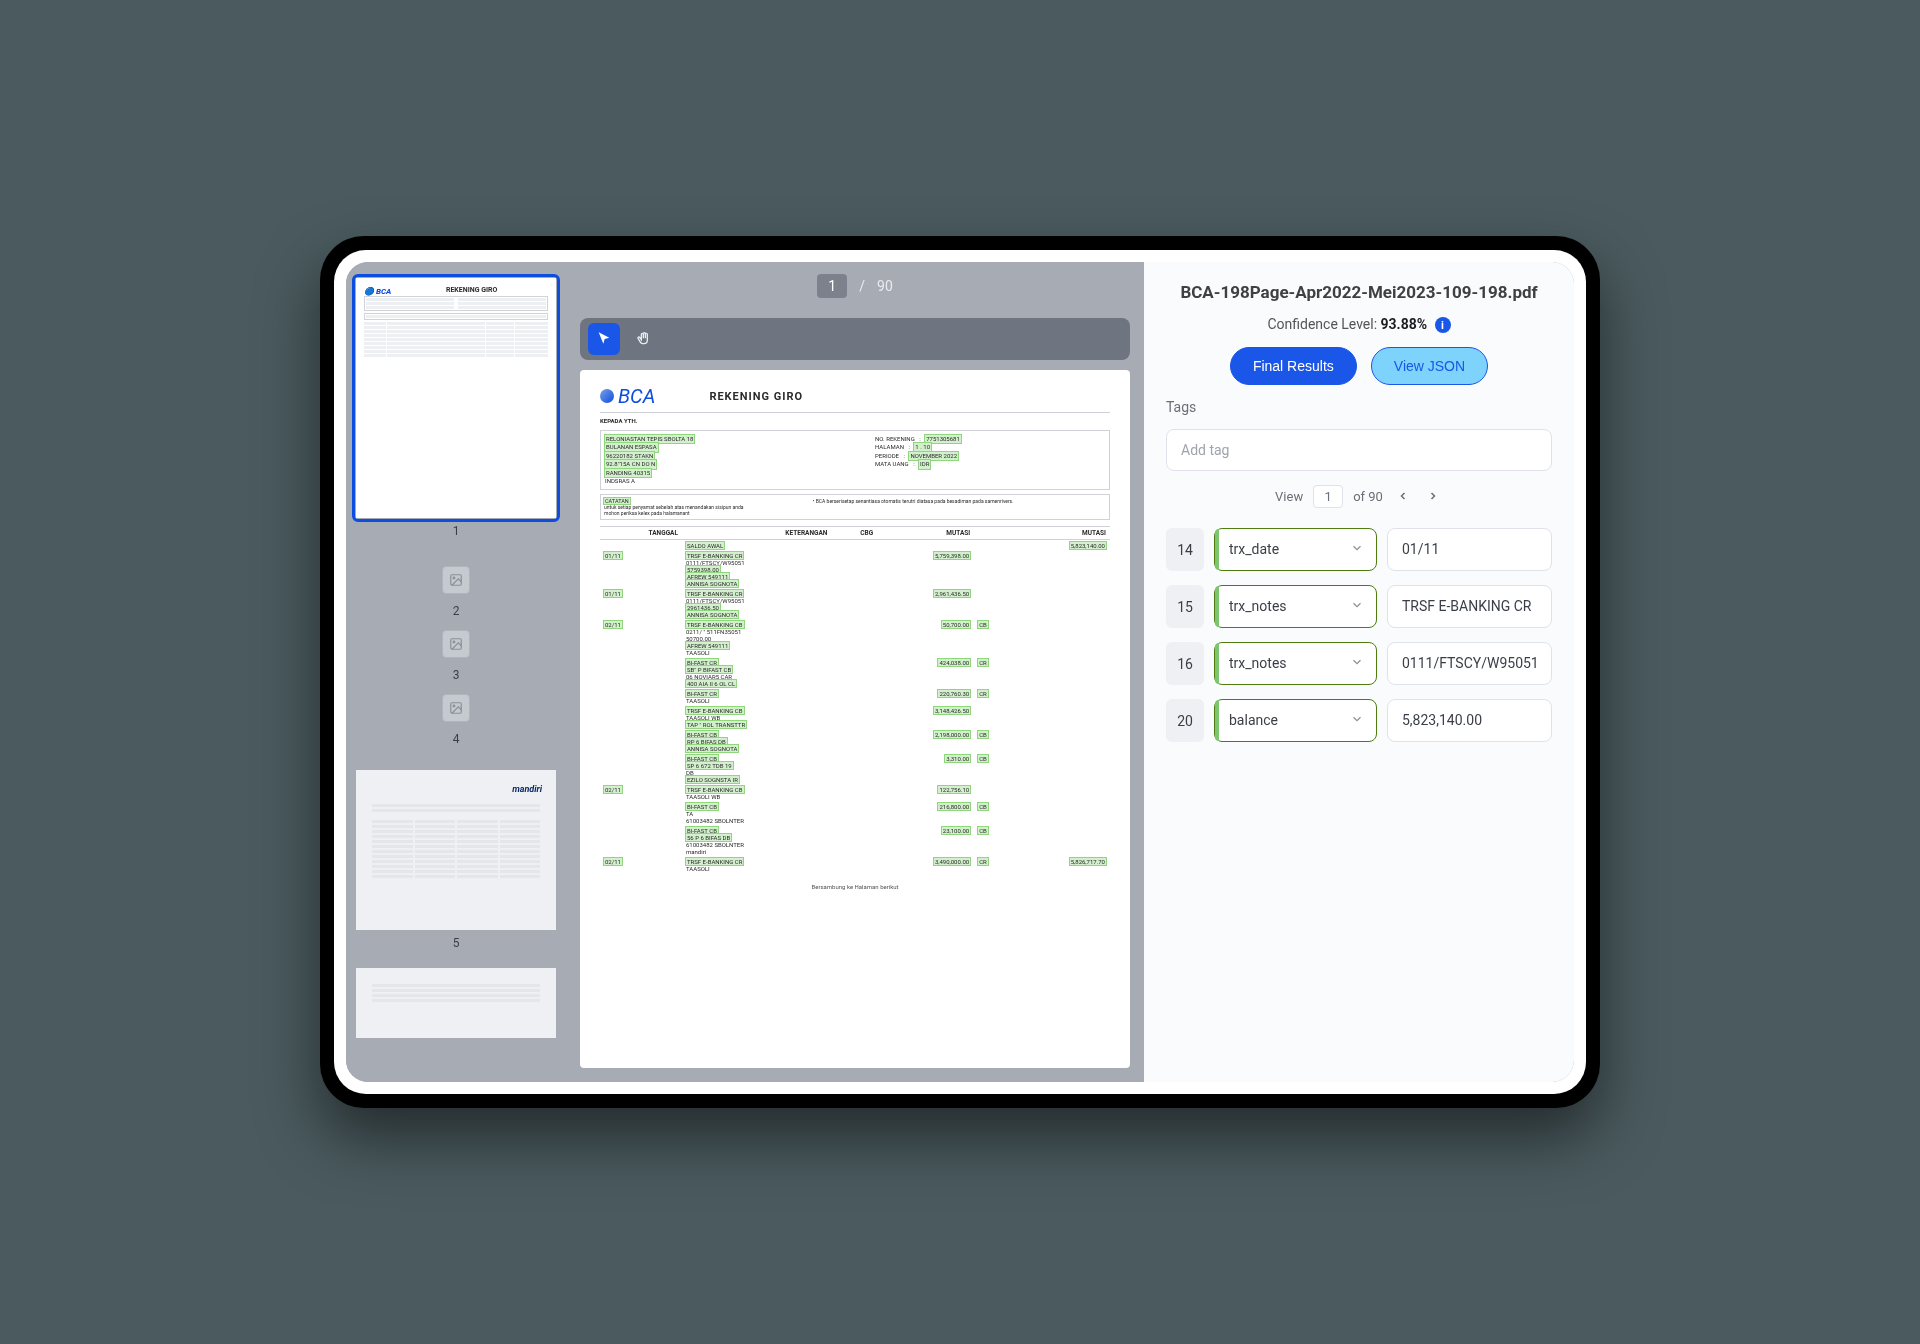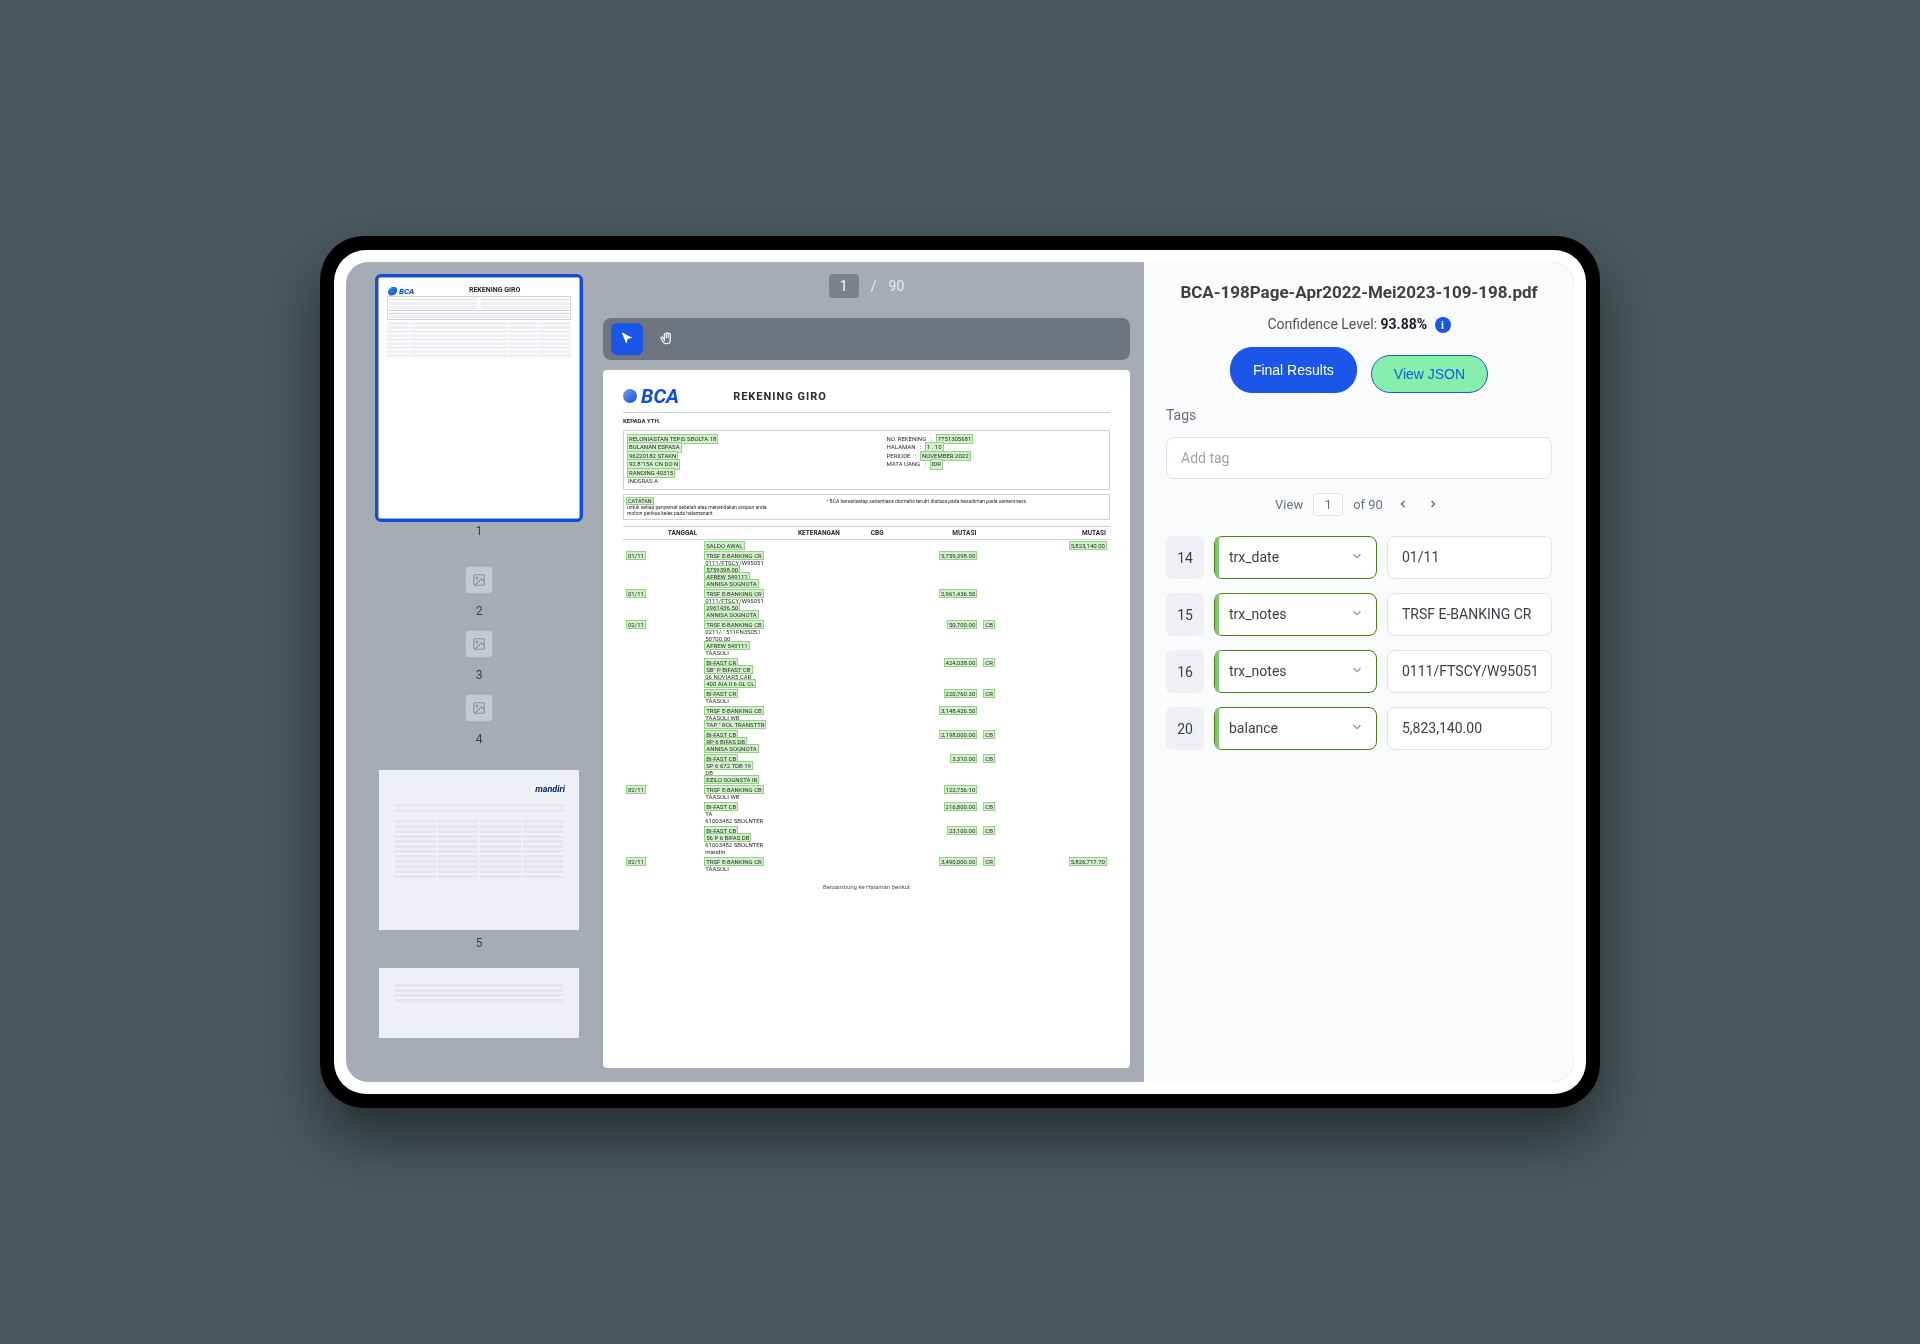--- a/index.html
+++ b/index.html
@@ -39,21 +39,20 @@
       padding: 12px;
     }
     .app {
       background: #a7abb4;
       border-radius: 22px;
       height: 820px;
       display: flex;
       overflow: hidden;
       font-size: 13px;
       color: #2b2b2b;
-      padding-left: 23px;
     }
     
     .thumbs {
       width: 220px;
       background: #a7abb4;
       padding: 16px 10px;
       overflow: hidden;
       display: flex;
       flex-direction: column;
       gap: 12px;
@@ -163,21 +162,21 @@
     }
     .doc-header {
       display: flex;
       align-items: center;
       gap: 14px;
       border-bottom: 1px solid #cfd2d8;
       padding-bottom: 4px;
     }
     .bca-logo {
       font-style: italic;
-      font-weight: 700;
+      font-weight: 400;
       color: #0d4de0;
       font-size: 20px;
       display: flex;
       align-items: center;
       gap: 4px;
     }
     .bca-logo .circ { width:14px;height:14px;border-radius:50%;background:linear-gradient(135deg,#7aa0e8,#0d4de0); }
     .doc-title { font-weight: 700; font-size: 11px; letter-spacing: 1px; margin-left: 40px; }
     .doc-meta { display: flex; gap: 40px; margin-top: 6px; border: 1px solid #cfd2d8; padding: 4px; }
     .doc-meta-col { flex: 1; font-size: 6px; line-height: 1.4; }
@@ -216,21 +215,21 @@
       display: inline-flex; width: 16px; height: 16px; border-radius: 50%;
       background: #1a56e8; color: #fff; font-size: 11px; font-weight: 700;
       align-items: center; justify-content: center; margin-left: 4px; vertical-align: middle;
     }
     .btns { display: flex; gap: 14px; justify-content: center; }
     .btn {
       padding: 10px 22px; border-radius: 22px; font-size: 14px; font-weight: 500;
       border: 1.5px solid #1a56e8; cursor: pointer;
     }
     .btn-primary { background: #1a56e8; color: #fff; }
-    .btn-outline { background: #86efac; color: #1a56e8; margin-top: 8px; }
+    .btn-outline { background: #7dd3fc; color: #1a56e8; }
     .section-label { font-size: 14px; color: #6a6f78; }
     .tag-input {
       border: 1px solid #dfe2e8; border-radius: 8px; padding: 12px 14px;
       color: #9ea3ac; font-size: 14px; background: #fff;
     }
     .pager { display: flex; align-items: center; justify-content: center; gap: 10px; font-size: 13px; color: #6a6f78; }
     .pager .pg-in { border: 1px solid #dfe2e8; border-radius: 4px; padding: 3px 8px; width: 30px; text-align: center; background: #fff; }
     .pager .nav { color: #6a6f78; cursor: pointer; padding: 0 4px; font-size: 16px; }
     .rows { display: flex; flex-direction: column; gap: 14px; margin-top: 6px; }
     .row { display: flex; gap: 10px; align-items: stretch; }

